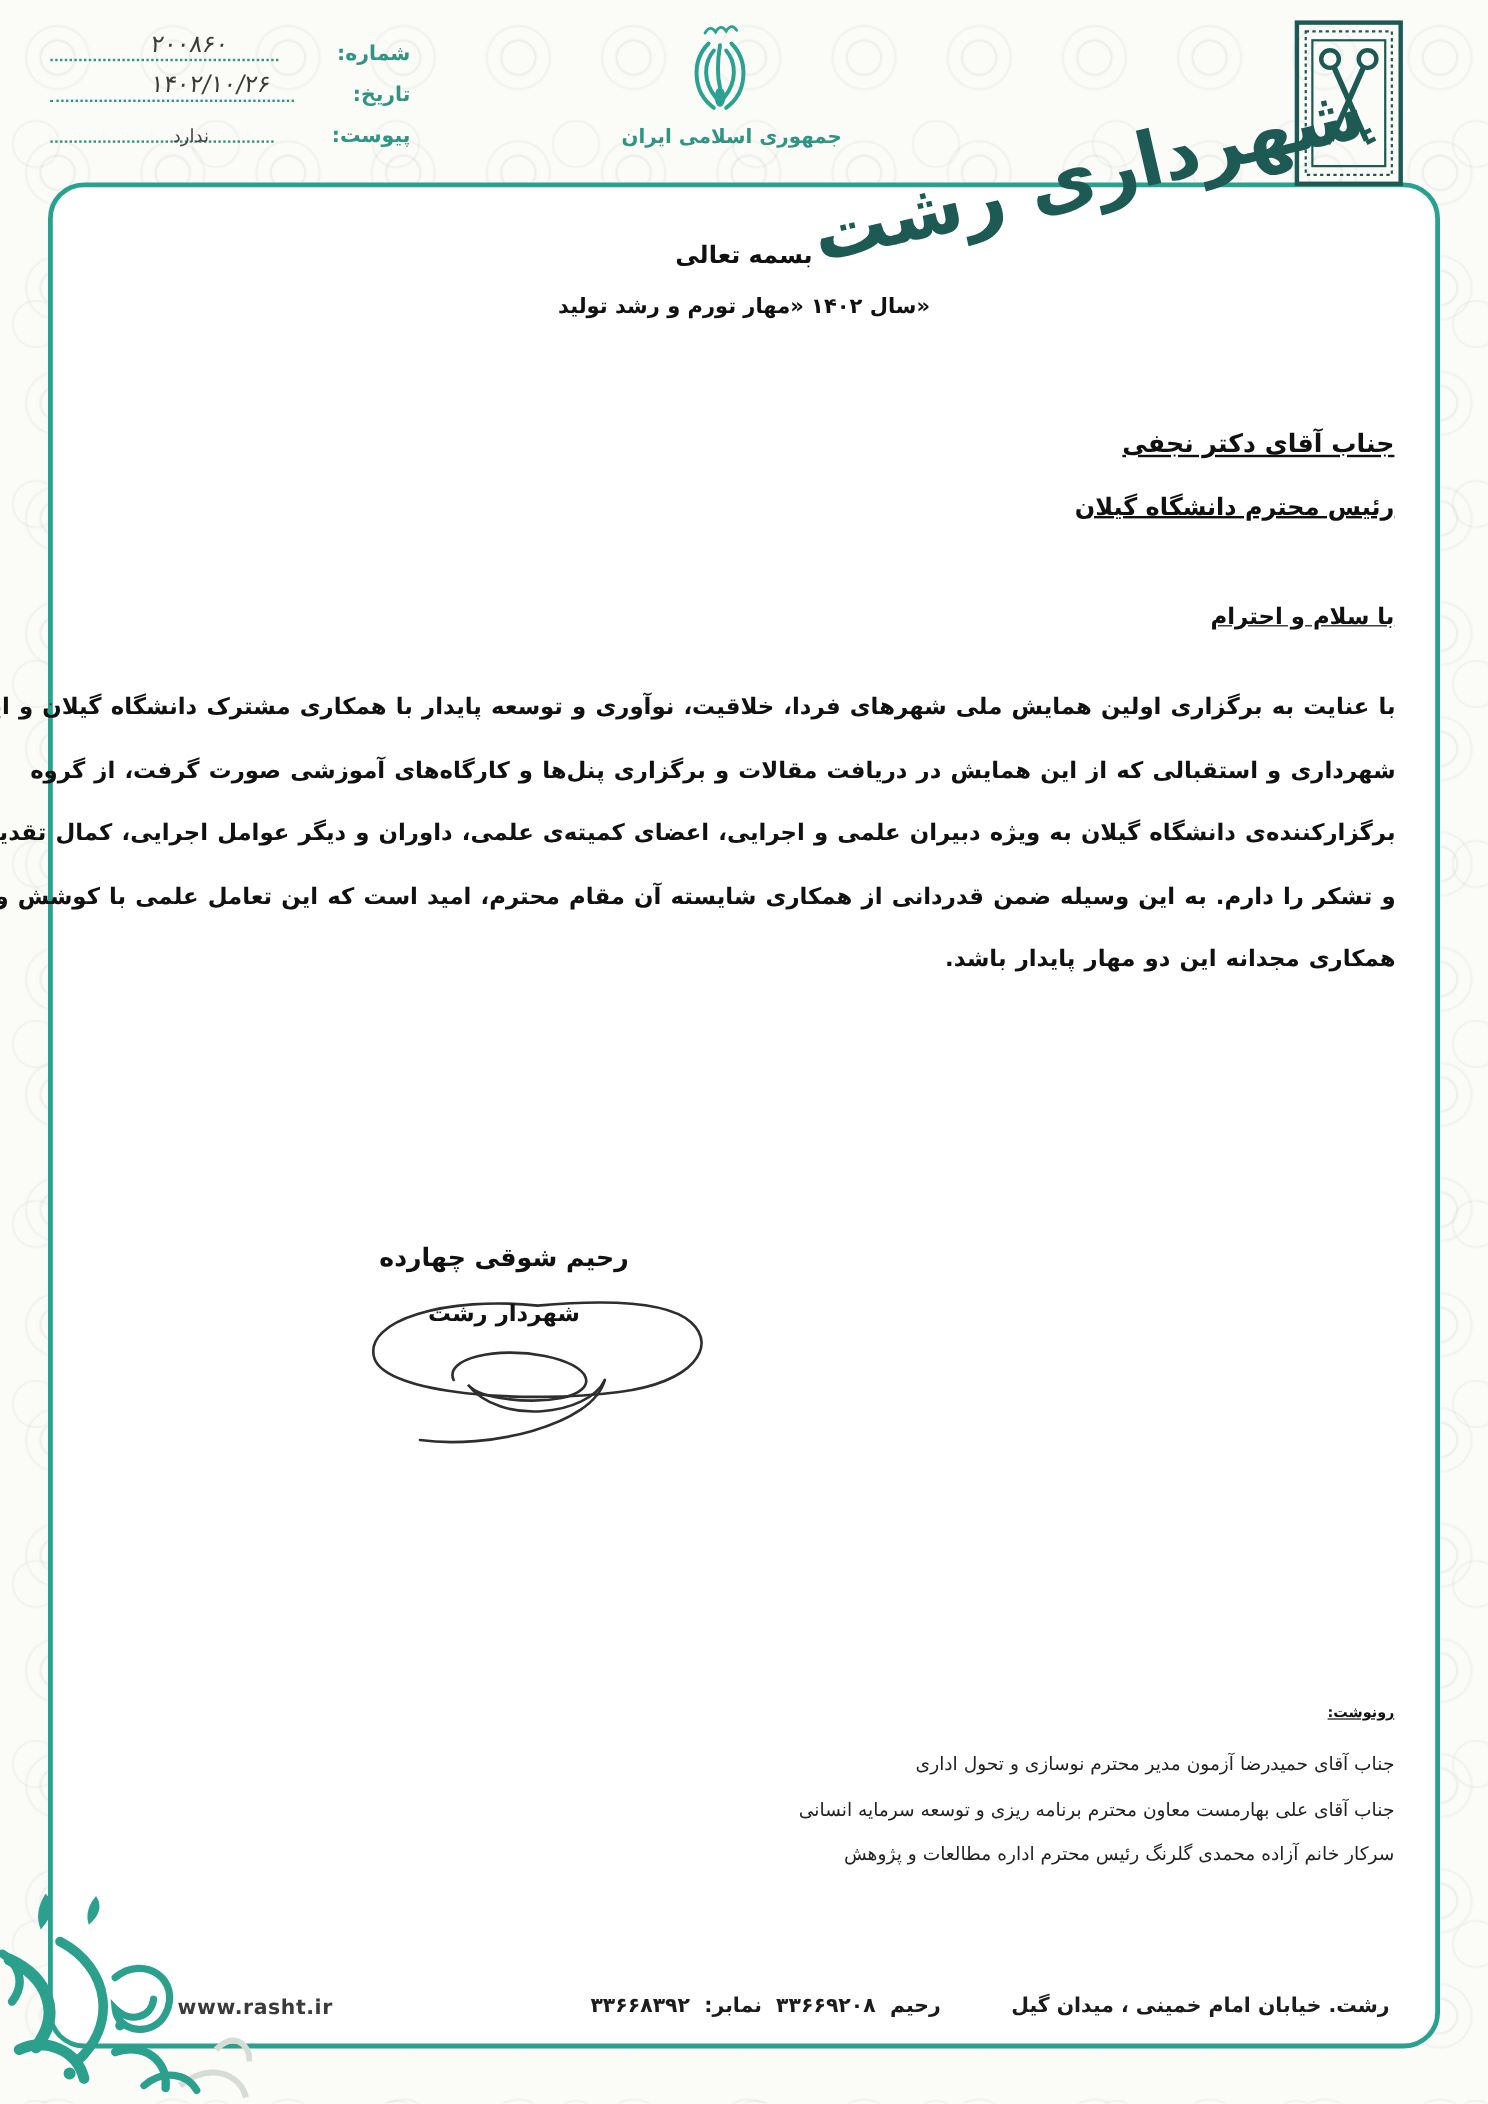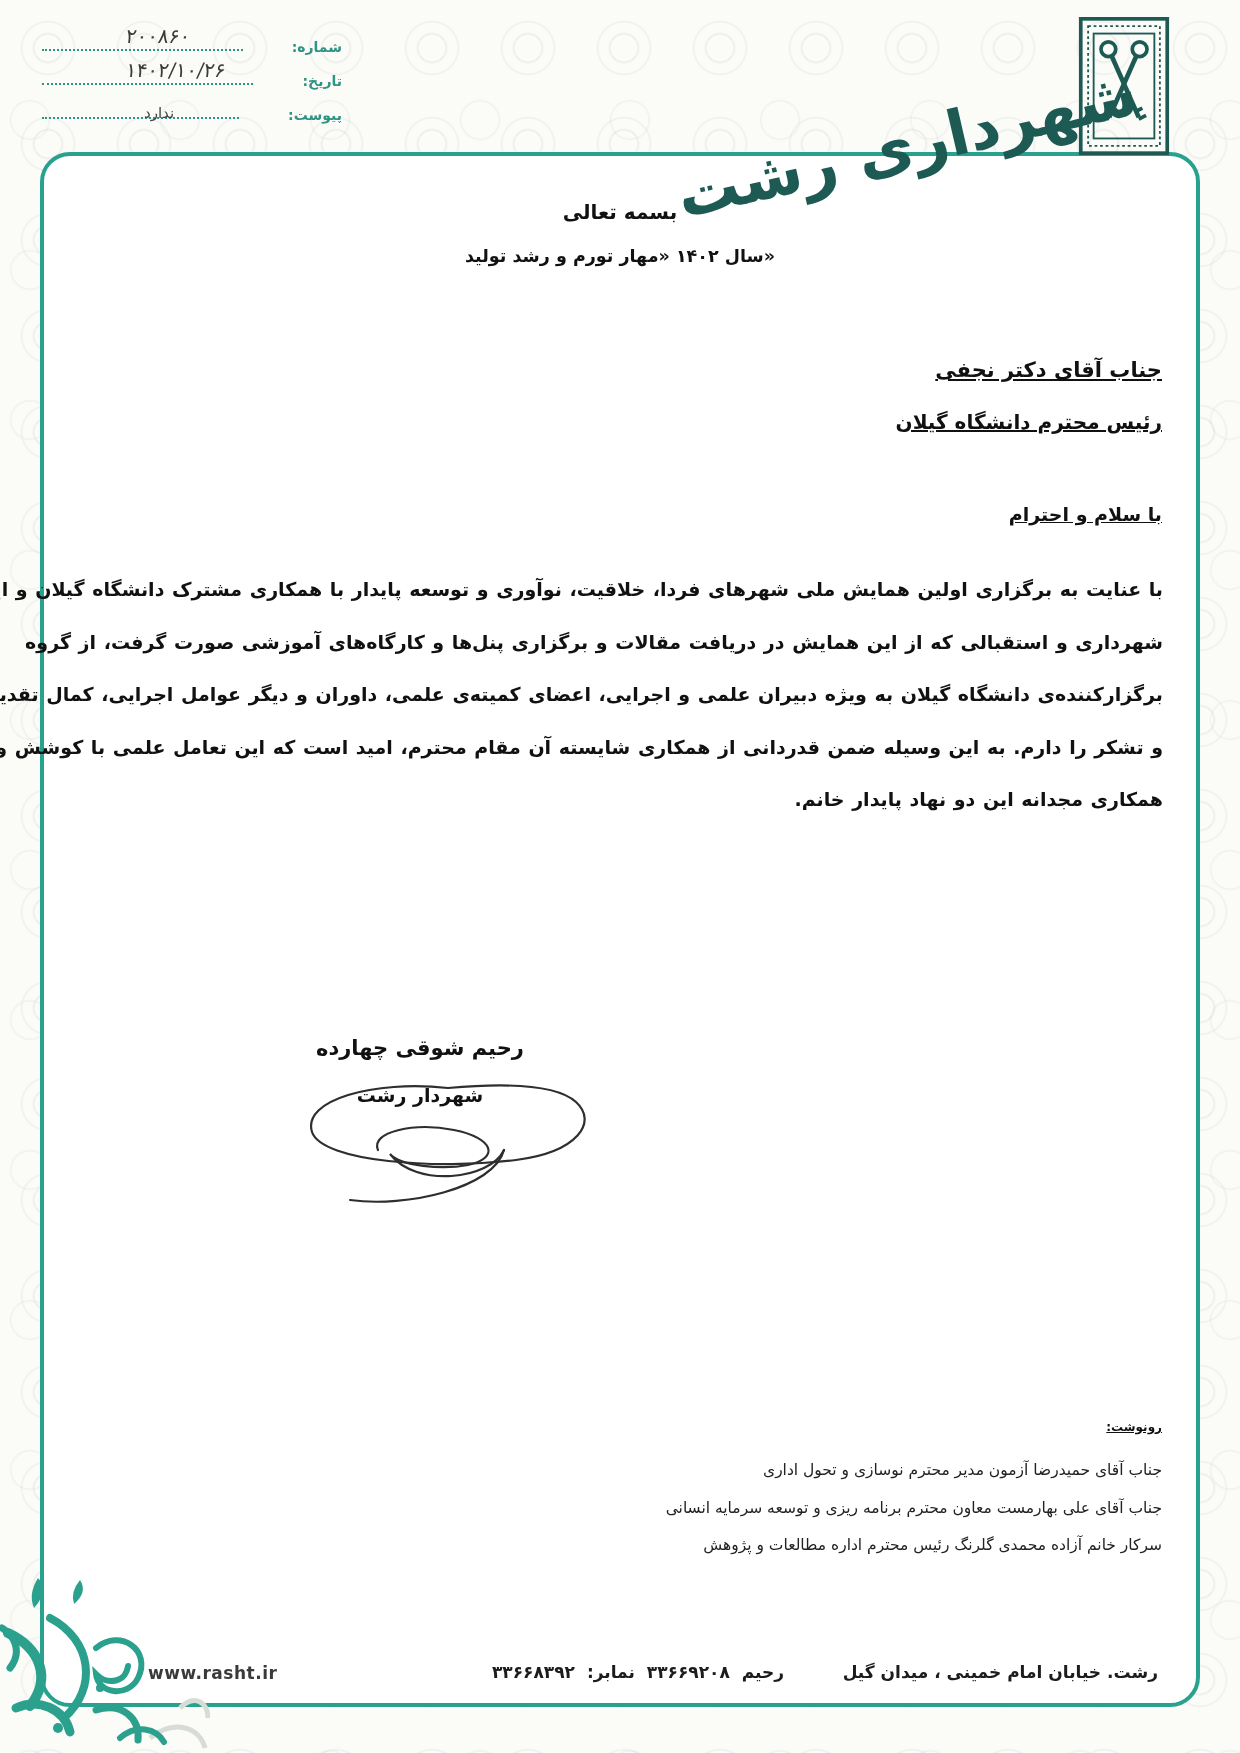--- a/index.html
+++ b/index.html
@@ -13,21 +13,21 @@
     background-size:96px 96px,150px 150px;
   }
   .card{
     position:absolute;left:40px;top:152px;width:1160px;height:1555px;
     background:#ffffff;border:4px solid #29a18f;border-radius:30px;
     box-sizing:border-box;
   }
   
   .fields{position:absolute;top:20px;left:42px;width:300px;direction:rtl;}
   .field-row{position:relative;display:flex;align-items:flex-end;height:34px;direction:rtl;}
-  .field-label{color:#2f9483;font-weight:bold;font-size:14px;white-space:nowrap;line-height:1;margin-left:48px;}
+  .field-label{color:#2f9483;font-weight:bold;font-size:17px;white-space:nowrap;line-height:1;margin-left:48px;}
   .field-dots{flex:1;border-bottom:2px dotted #2f9483;margin-bottom:3px;margin-right:1px;}
   .field-value{
     position:absolute;bottom:8px;left:28%;color:#3b3b3b;font-size:20px;
     transform:skewX(-8deg);white-space:nowrap;line-height:1;
   }
   .field-value.small{font-size:15px;bottom:1px;left:34%;transform:none;color:#444;}
   
   .nat-emblem{position:absolute;top:18px;left:518px;width:164px;text-align:center;}
   .nat-emblem svg{display:block;margin:0 auto;}
   .nat-caption{margin-top:4px;color:#2f9483;font-weight:bold;font-size:16.5px;white-space:nowrap;}
@@ -86,20 +86,34 @@
       <span class="field-dots"></span>
       <span class="field-value">۱۴۰۲/۱۰/۲۶</span>
     </div>
     <div class="field-row">
       <span class="field-label">پیوست:</span>
       <span class="field-dots"></span>
       <span class="field-value small">ندارد</span>
     </div>
   </div>
 
+  <div class="nat-emblem">
+    <svg width="66" height="82" viewBox="0 0 90 110">
+      <g stroke="#2aa193" fill="none" stroke-linecap="round">
+        <path d="M28 12 q6 -10 12 -1 q6 -10 12 -1 q6 -10 12 -1" stroke-width="3.2"></path>
+        <path d="M45 26 C42 45 42 62 45 74" stroke-width="4.5"></path>
+        <path d="M38 32 C26 46 26 68 40 85" stroke-width="4.5"></path>
+        <path d="M52 32 C64 46 64 68 50 85" stroke-width="4.5"></path>
+        <path d="M32 24 C12 44 14 80 38 97" stroke-width="4.5"></path>
+        <path d="M58 24 C78 44 76 80 52 97" stroke-width="4.5"></path>
+      </g>
+      <ellipse cx="45" cy="85" rx="6" ry="11" fill="#2aa193"></ellipse>
+    </svg>
+    <div class="nat-caption">جمهوری اسلامی ایران</div>
+  </div>
 
   <div class="keys-emblem">
     <svg width="92" height="140" viewBox="0 0 100 152">
       <g stroke="#1d5a54" fill="none">
         <rect x="3" y="3" width="94" height="146" stroke-width="4"></rect>
         <rect x="11" y="11" width="78" height="130" stroke-width="2" stroke-dasharray="3 3"></rect>
         <rect x="17" y="19" width="66" height="114" stroke-width="2"></rect>
         <circle cx="33" cy="36" r="8" stroke-width="4"></circle>
         <circle cx="67" cy="36" r="8" stroke-width="4"></circle>
         <path d="M36 42 L66 110" stroke-width="5"></path>
@@ -118,21 +132,21 @@
   <div class="rtl-right recipient-name">جناب آقای دکتر نجفی</div>
   <div class="rtl-right recipient-title">رئیس محترم دانشگاه گیلان</div>
 
   <div class="rtl-right salutation">با سلام و احترام</div>
 
   <div class="body-block">
     <div class="body-line">با عنایت به برگزاری اولین همایش ملی شهرهای فردا، خلاقیت، نوآوری و توسعه پایدار با همکاری مشترک دانشگاه گیلان و این</div>
     <div class="body-line">شهرداری و استقبالی که از این همایش در دریافت مقالات و برگزاری پنل‌ها و کارگاه‌های آموزشی صورت گرفت، از گروه</div>
     <div class="body-line">برگزارکننده‌ی دانشگاه گیلان به ویژه دبیران علمی و اجرایی، اعضای کمیته‌ی علمی، داوران و دیگر عوامل اجرایی، کمال تقدیر</div>
     <div class="body-line">و تشکر را دارم. به این وسیله ضمن قدردانی از همکاری شایسته آن مقام محترم، امید است که این تعامل علمی با کوشش و</div>
-    <div class="body-line last">همکاری مجدانه این دو نهاد پایدار خانم.</div>
+    <div class="body-line last">همکاری مجدانه این دو مهار پایدار باشد.</div>
   </div>
 
   <div class="sig-name">رحیم شوقی چهارده</div>
   <div class="sig-title">شهردار رشت</div>
   <svg class="sig-scribble" width="330" height="150" viewBox="0 0 330 150">
     <g stroke="#2e2e2e" stroke-width="2.2" fill="none" stroke-linecap="round">
       <path d="M170 22 C 95 14, 24 34, 34 66 C 44 96, 160 104, 238 94 C 300 86, 320 56, 298 36 C 276 16, 215 18, 170 22"></path>
       <path d="M100 84 C 92 66, 136 56, 176 64 C 216 72, 222 92, 190 99 C 164 104, 122 100, 112 88 C 138 122, 212 114, 226 84"></path>
       <path d="M226 84 C 216 122, 128 142, 72 134"></path>
     </g>

